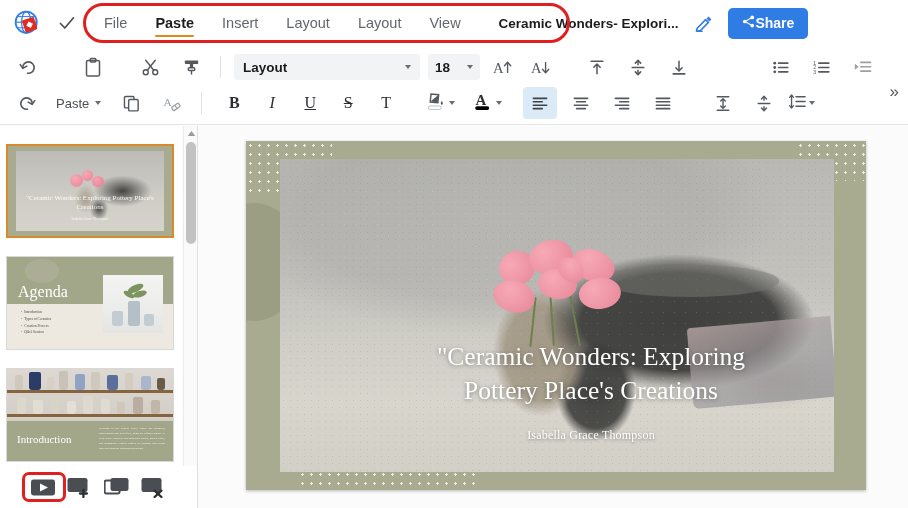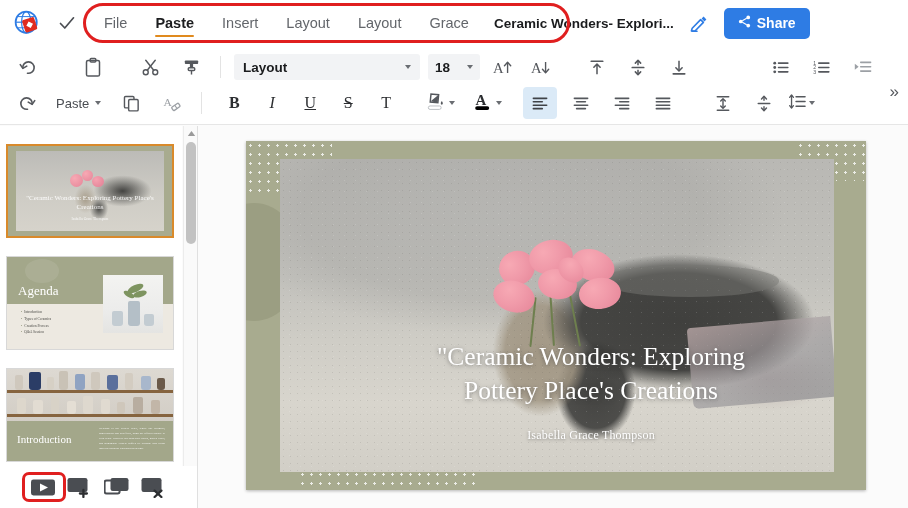--- a/index.html
+++ b/index.html
@@ -33,32 +33,32 @@
     display: flex; align-items: center; position: relative; cursor: default;
     white-space: nowrap;
   }
   .menu-tab.active { color: #1c1d1f; font-weight: bold; }
   .menu-tab.active::after {
     content: ""; position: absolute; left: 14px; right: 14px; bottom: 9px;
     height: 2.5px; background: #e08a1e; border-radius: 2px;
   }
   .doc-title {
     font-size: 13.5px; font-weight: bold; color: #1b1c1e;
-    margin-left: 11px; white-space: nowrap; overflow: hidden;
+    margin-left: 24px; white-space: nowrap; overflow: hidden;
     max-width: 208px; text-overflow: ellipsis;
   }
   .pencil-btn {
     width: 30px; height: 30px; margin-left: 10px;
     display: flex; align-items: center; justify-content: center; cursor: pointer;
   }
   .share-btn {
     margin-left: 10px; margin-right: 8px;
     height: 31px; background: #2e7ce4; border-radius: 5px;
     color: #fff; font-size: 14px; font-weight: bold;
-    display: flex; align-items: center; gap: 6px;
+    display: flex; align-items: center; gap: 0;
     padding: 0 14px; cursor: pointer;
   }
 
   
   .annot-tabs {
     position: absolute; left: 83px; top: 3px; width: 487px; height: 40px;
     border: 3px solid #e01f1f; border-radius: 21px; pointer-events: none; z-index: 40;
   }
   .annot-play {
     position: absolute; left: 22px; top: 472px; width: 44px; height: 30px;
@@ -209,21 +209,21 @@
     font-size: 7px; line-height: 1.3;
   }
   .t1-auth {
     position: absolute; left: 8px; top: 71px; right: 8px; text-align: center;
     color: rgba(255,255,255,.88); font-family: "Liberation Serif", serif; font-size: 3.6px;
   }
   .t2-bg { position: absolute; inset: 0; background: #ede9e1; }
   .t2-band { position: absolute; left: 0; top: 0; width: 100%; height: 47px; background: #a3a78a; }
   .t2-title {
     position: absolute; left: 11px; top: 26px; color: #ffffff;
-    font-family: "Liberation Serif", serif; font-size: 13px;
+    font-family: "Liberation Serif", serif; font-size: 16px;
   }
   .t2-list { position: absolute; left: 14px; top: 52px; width: 74px; }
   .t2-li { font-size: 3.6px; color: #4a4a46; line-height: 1.9; white-space: nowrap;
            font-family: "Liberation Serif", serif; }
   .t2-li::before { content: "\25AA"; color: #8d9173; margin-right: 2px; }
   .t2-img {
     position: absolute; left: 96px; top: 18px; width: 60px; height: 58px;
     background: linear-gradient(180deg,#f3f3f1 0%, #ececeb 60%, #e4e4e2 100%);
   }
   .t2-vase { position: absolute; background: #c3ccd2; border-radius: 2px 2px 3px 3px; }
@@ -280,21 +280,21 @@
       <div class="menu-tab">
           <span>Insert</span>
         </div>
       <div class="menu-tab">
           <span>Layout</span>
         </div>
       <div class="menu-tab">
           <span>Layout</span>
         </div>
       <div class="menu-tab">
-          <span>Grace</span>
+          <span>View</span>
         </div>
     </div>
 
     <div class="doc-title">Ceramic Wonders- Explori...</div>
 
     <div class="pencil-btn">
       <svg width="19" height="19" viewBox="0 0 19 19">
         <path d="M3.2 14.2 L11.6 5.6 L14.4 8.4 L6 17 L2.4 17 Z" fill="none" stroke="#2e7ce4" stroke-width="1.6" stroke-linejoin="round"></path>
         <path d="M12.6 4.6 L14.6 2.6 L17.4 5.4 L15.4 7.4 Z" fill="#2e7ce4"></path>
         <line x1="3.2" y1="17.2" x2="8" y2="17.2" stroke="#2e7ce4" stroke-width="1.6" stroke-linecap="round"></line>

